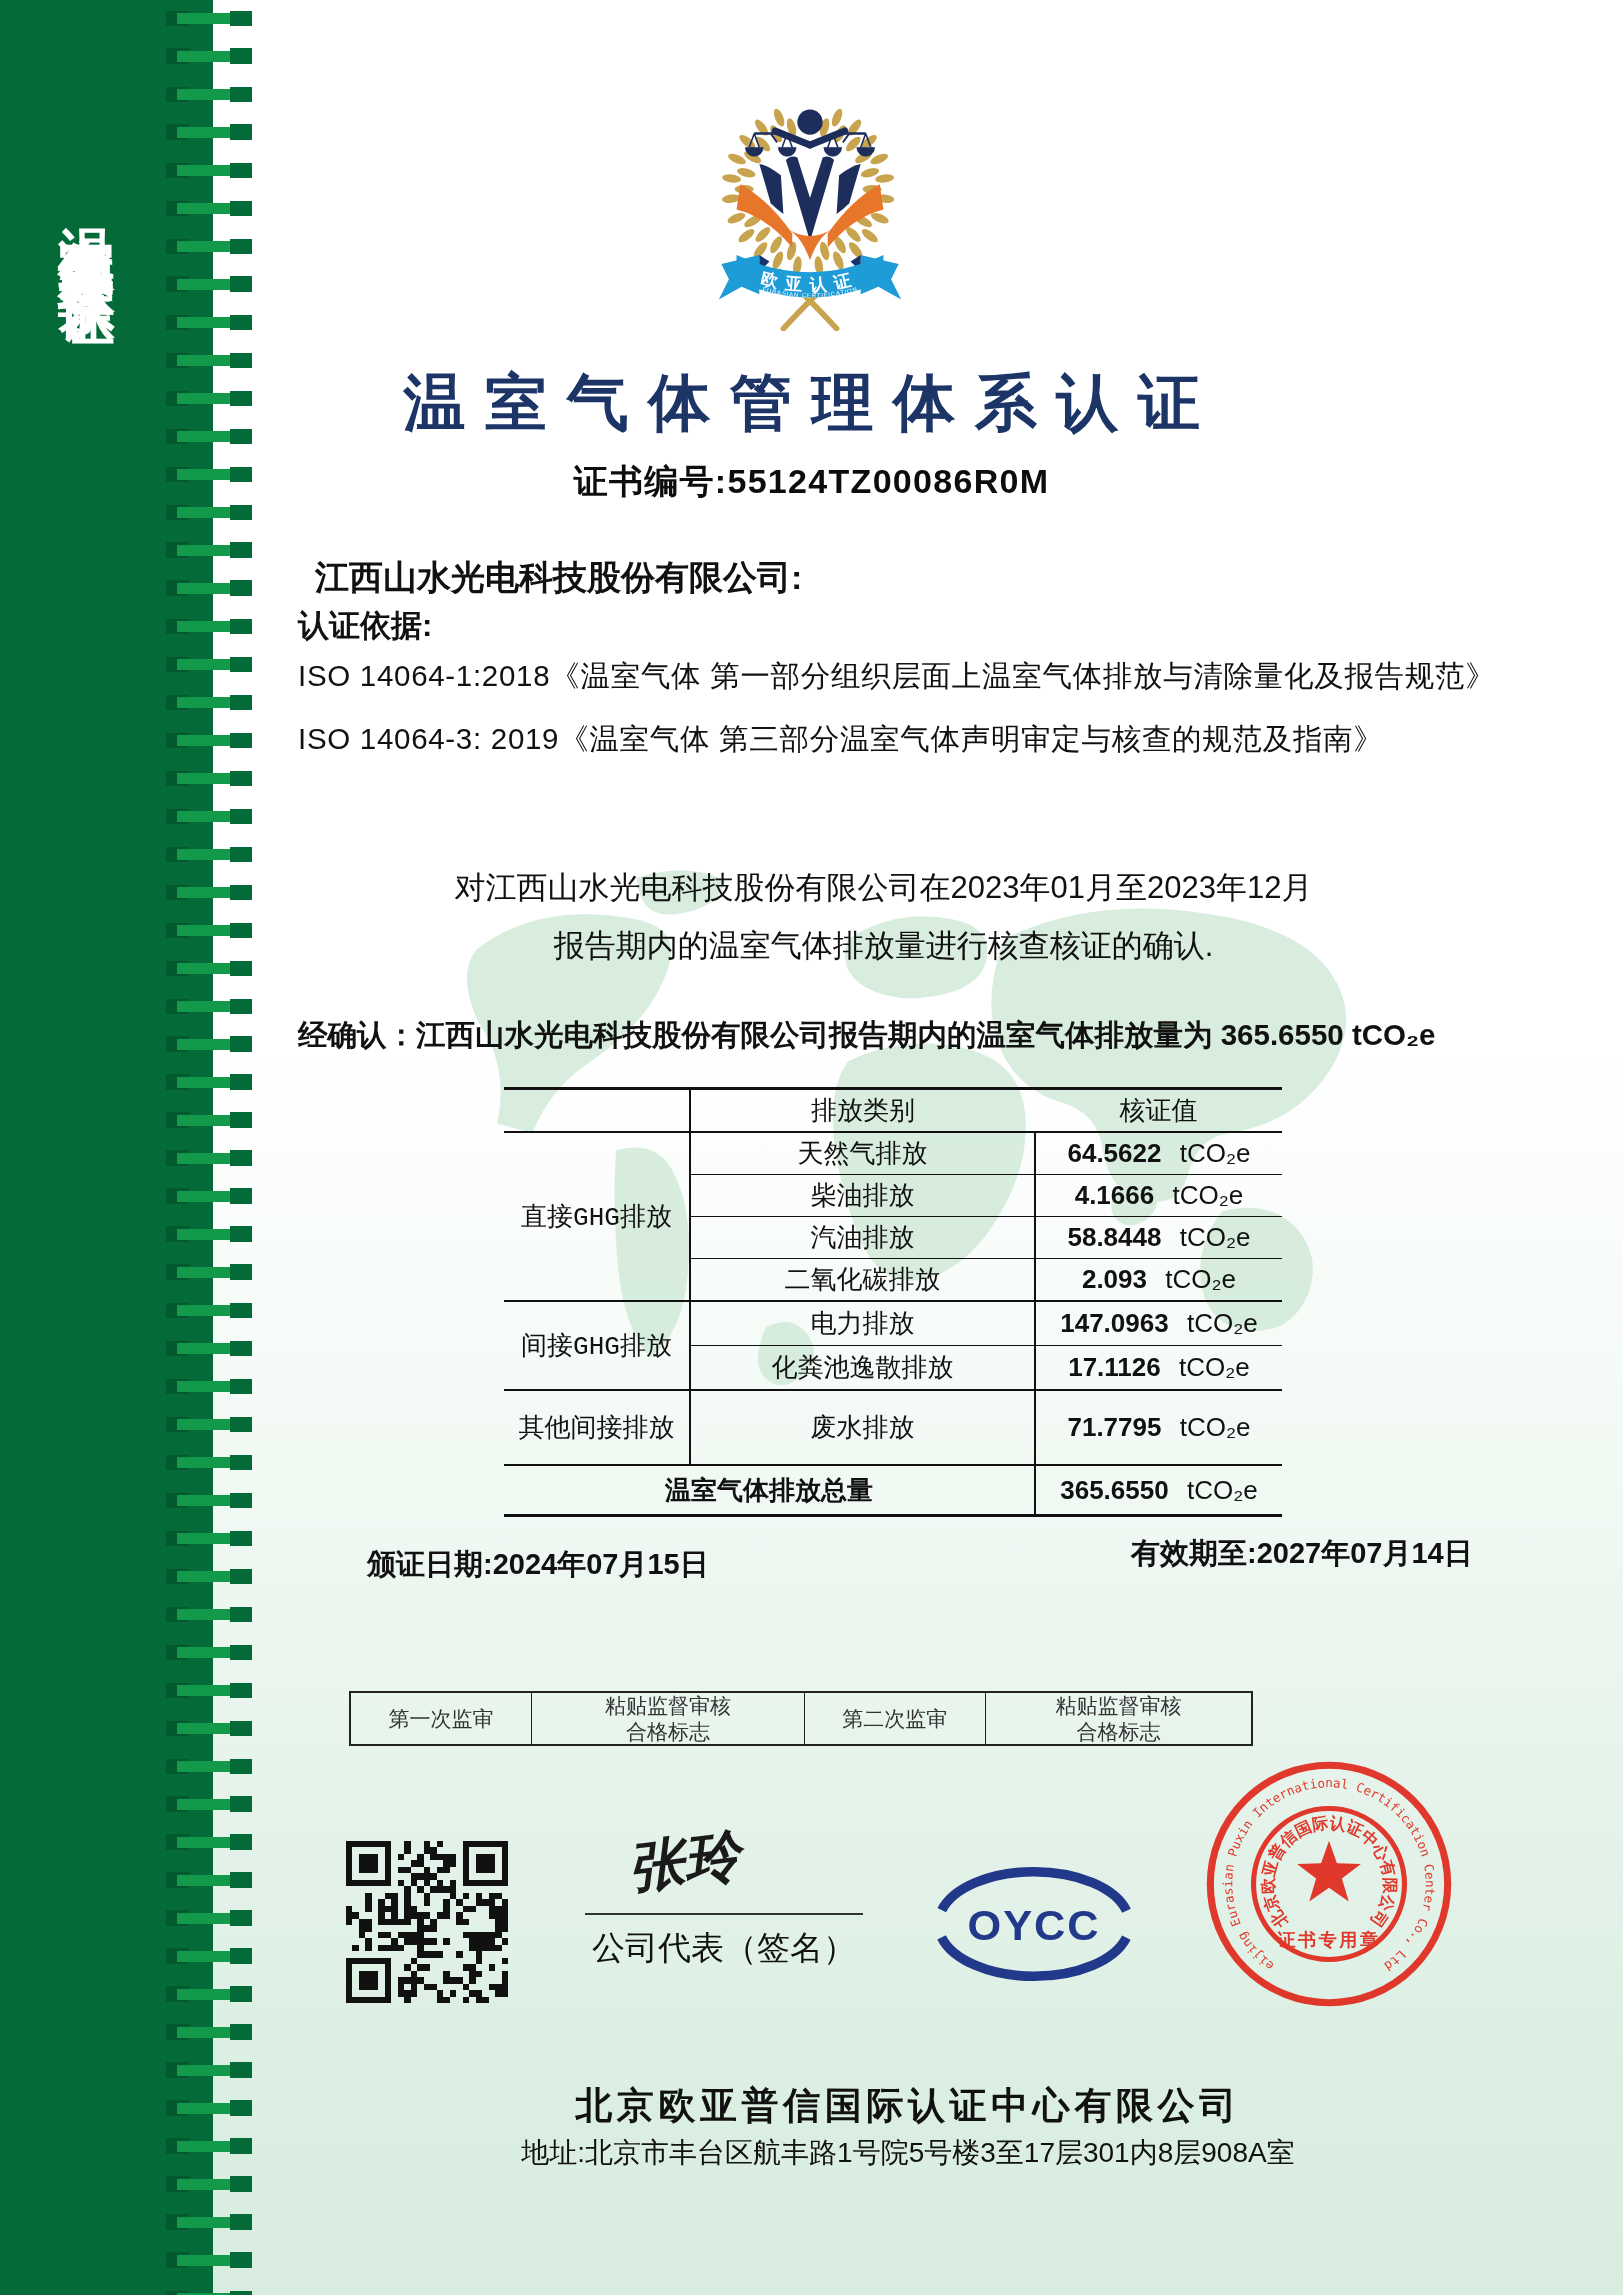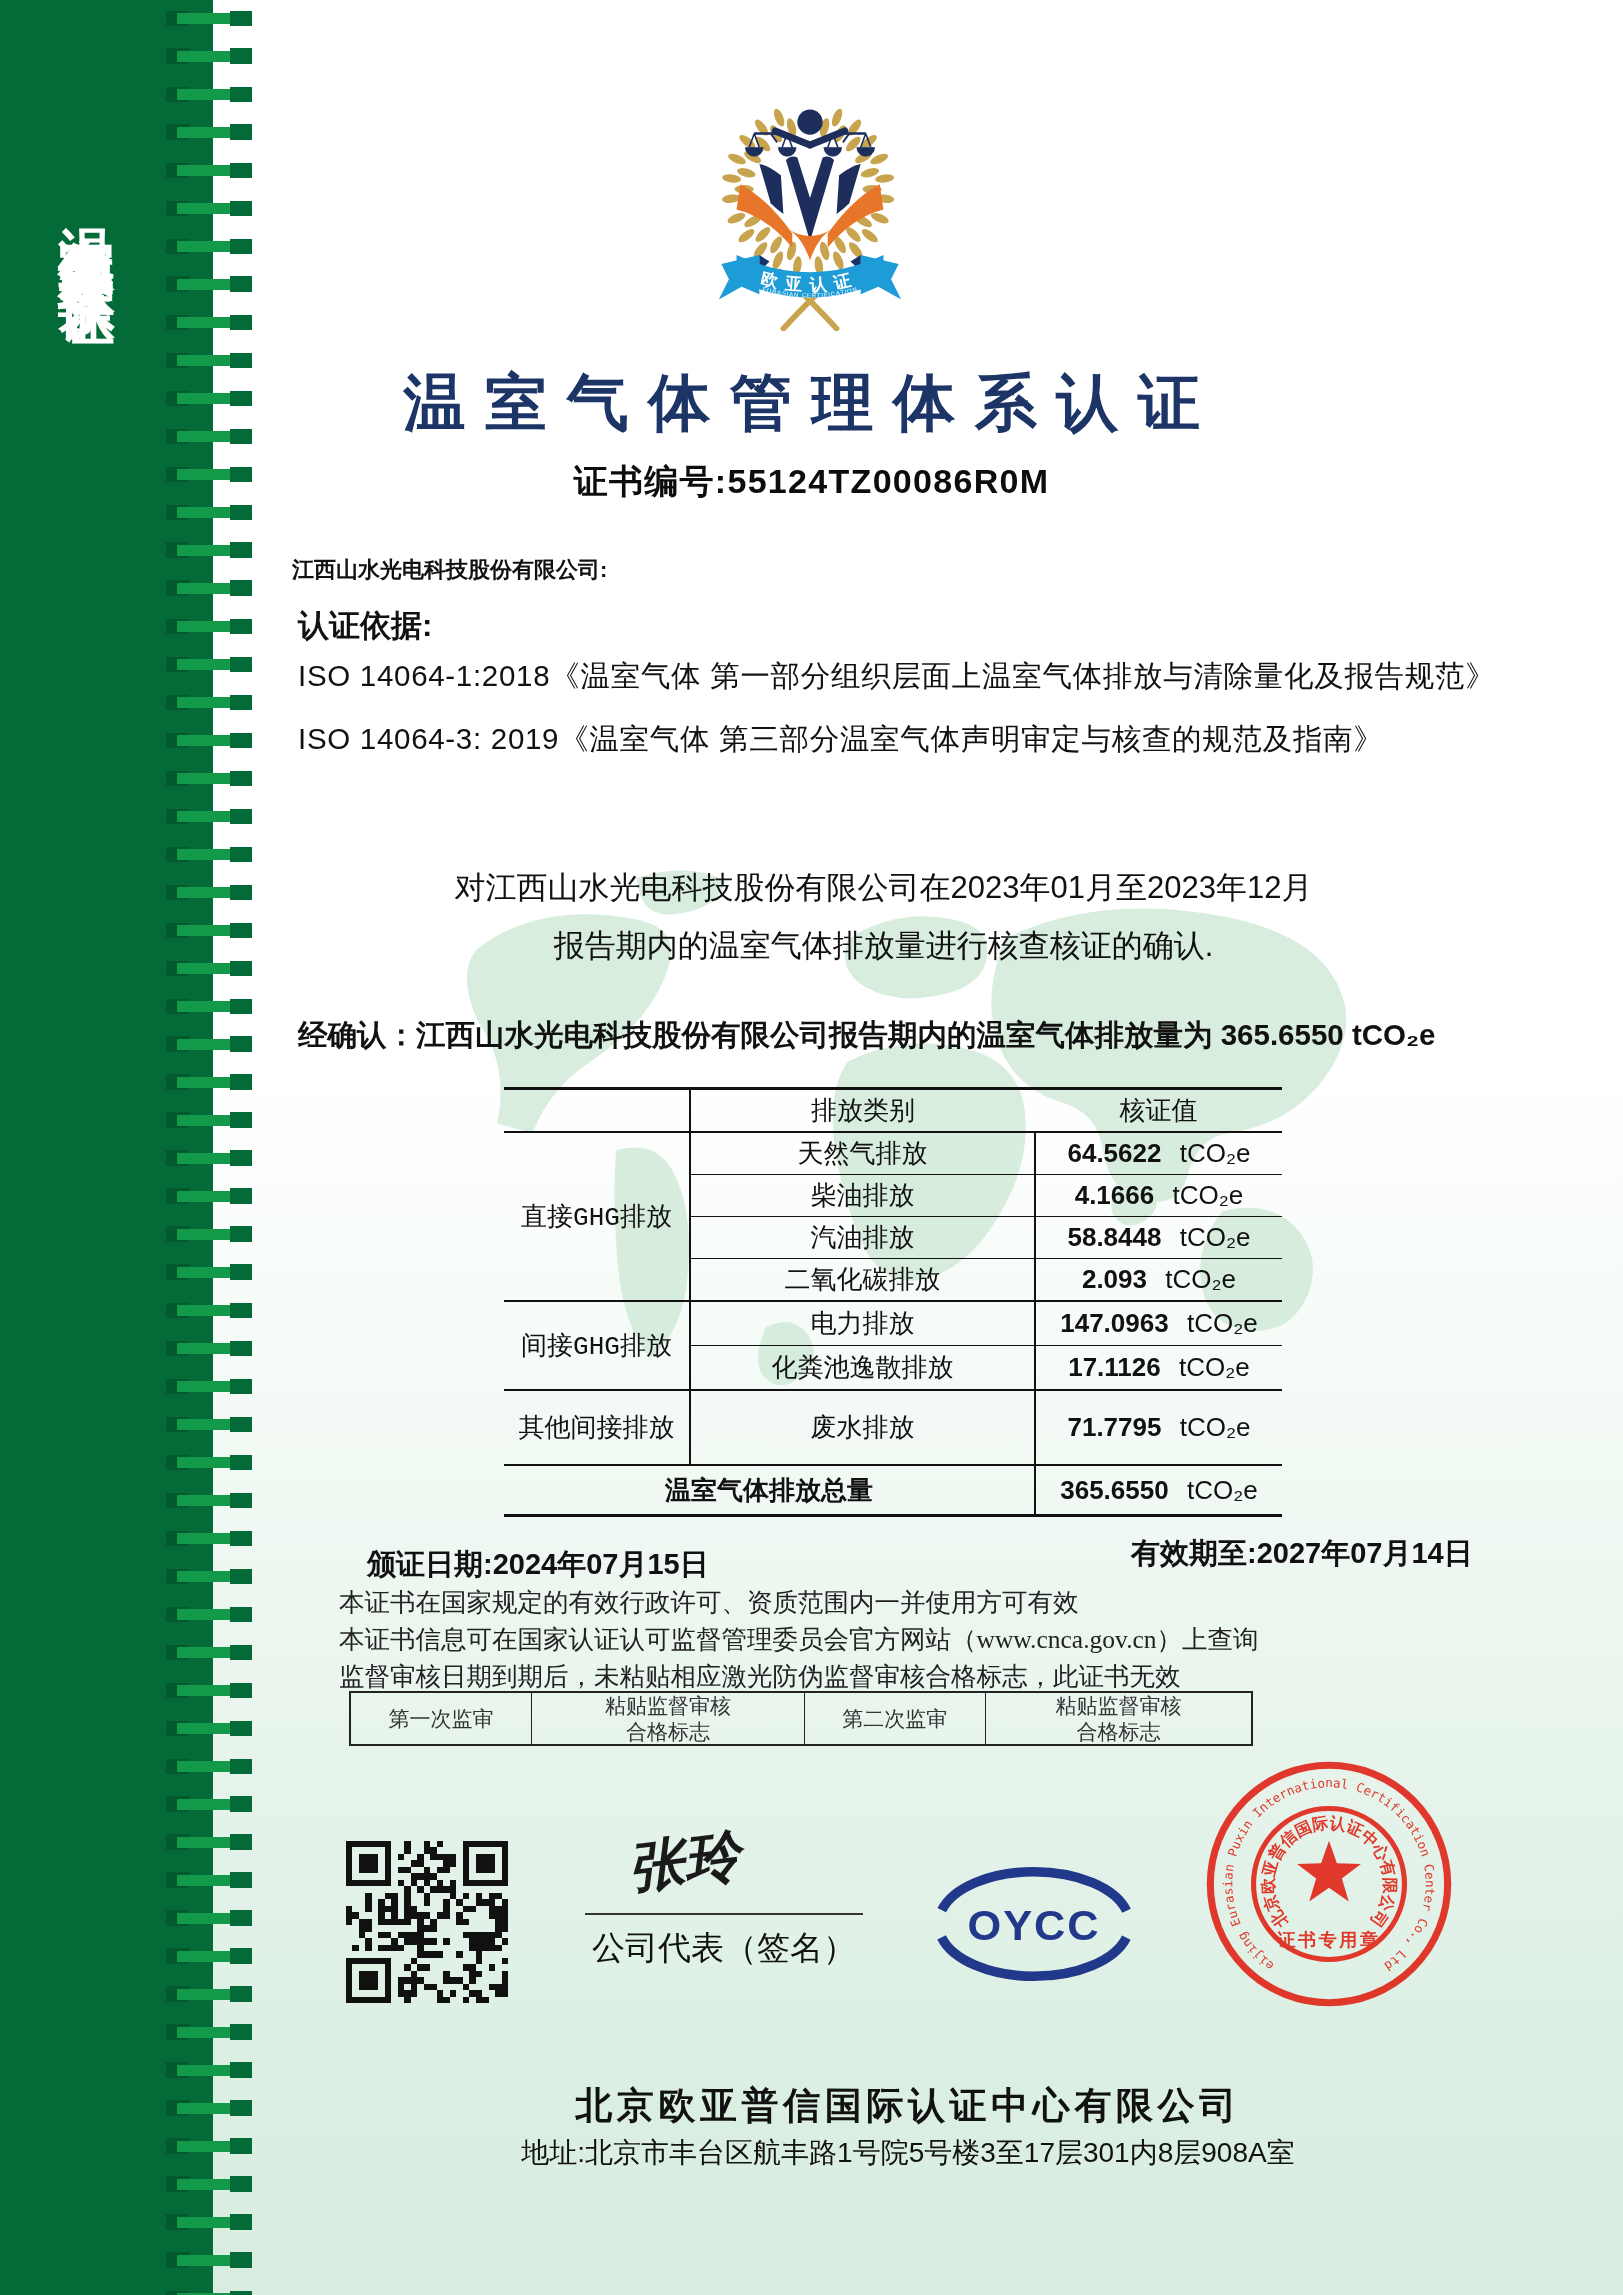--- a/index.html
+++ b/index.html
@@ -21,21 +21,21 @@
   
   .map-wm{position:absolute;left:412px;top:857px;width:1021px;height:668px;opacity:.8;}
   
   .logo{position:absolute;left:715px;top:50px;width:190px;height:281px;}
   
   .title{position:absolute;left:0;right:0;top:361px;text-align:center;
     color:#1c3566;font-size:62px;font-weight:700;letter-spacing:19.6px;}
   .cert-no{position:absolute;left:0;right:0;top:459px;text-align:center;
     color:#0d0d0d;font-size:34px;font-weight:700;letter-spacing:1.3px;}
   
-  .company-line{position:absolute;left:292px;top:555px;font-size:22px;font-weight:600;color:#111;text-align:center;}
+  .company-line{position:absolute;left:315px;top:555px;font-size:34px;font-weight:600;color:#111;text-align:center;}
   .basis-label{position:absolute;left:298px;top:605px;font-size:31px;font-weight:600;color:#111;}
   .standard{position:absolute;left:298px;font-size:29.5px;font-weight:500;color:#111;letter-spacing:0.7px;}
   .std-0{top:657px;} .std-1{top:720px;} .std-2{top:783px;}
   .scope{position:absolute;left:301px;right:157px;top:859px;text-align:center;
     font-size:31px;font-weight:500;color:#111;line-height:58px;}
   .confirm{position:absolute;left:298px;top:1016px;font-size:29.5px;font-weight:600;color:#111;}
   
   .etable{position:absolute;left:504px;top:1087px;border-collapse:collapse;
     font-size:26px;color:#111;}
   .etable td{padding:0;text-align:center;vertical-align:middle;}
@@ -250,25 +250,20 @@
     <tr>
       <td class="tot h72 bt4 bb5 br3" colspan="2">温室气体排放总量</td>
       <td class="vcell h72 bt4 bb5"><span>365.6550</span><span class="unit">tCO₂e</span></td>
     </tr>
   </tbody>
     </table>
 
   <div class="date-issue">颁证日期:2024年07月15日</div>
   <div class="date-valid">有效期至:2027年07月14日</div>
 
-  <div class="notes">
-    <div>本证书在国家规定的有效行政许可、资质范围内一并使用方可有效</div>
-    <div>本证书信息可在国家认证认可监督管理委员会官方网站（www.cnca.gov.cn）上查询</div>
-    <div>监督审核日期到期后，未粘贴相应激光防伪监督审核合格标志，此证书无效</div>
-  </div>
 
   <div class="sup">
     <div class="cell w1">
         <span>第一次监审</span>
       </div>
     <div class="cell w2">
       <span>粘贴监督审核</span>
       <span>合格标志</span>
     </div>
     <div class="cell w3">

